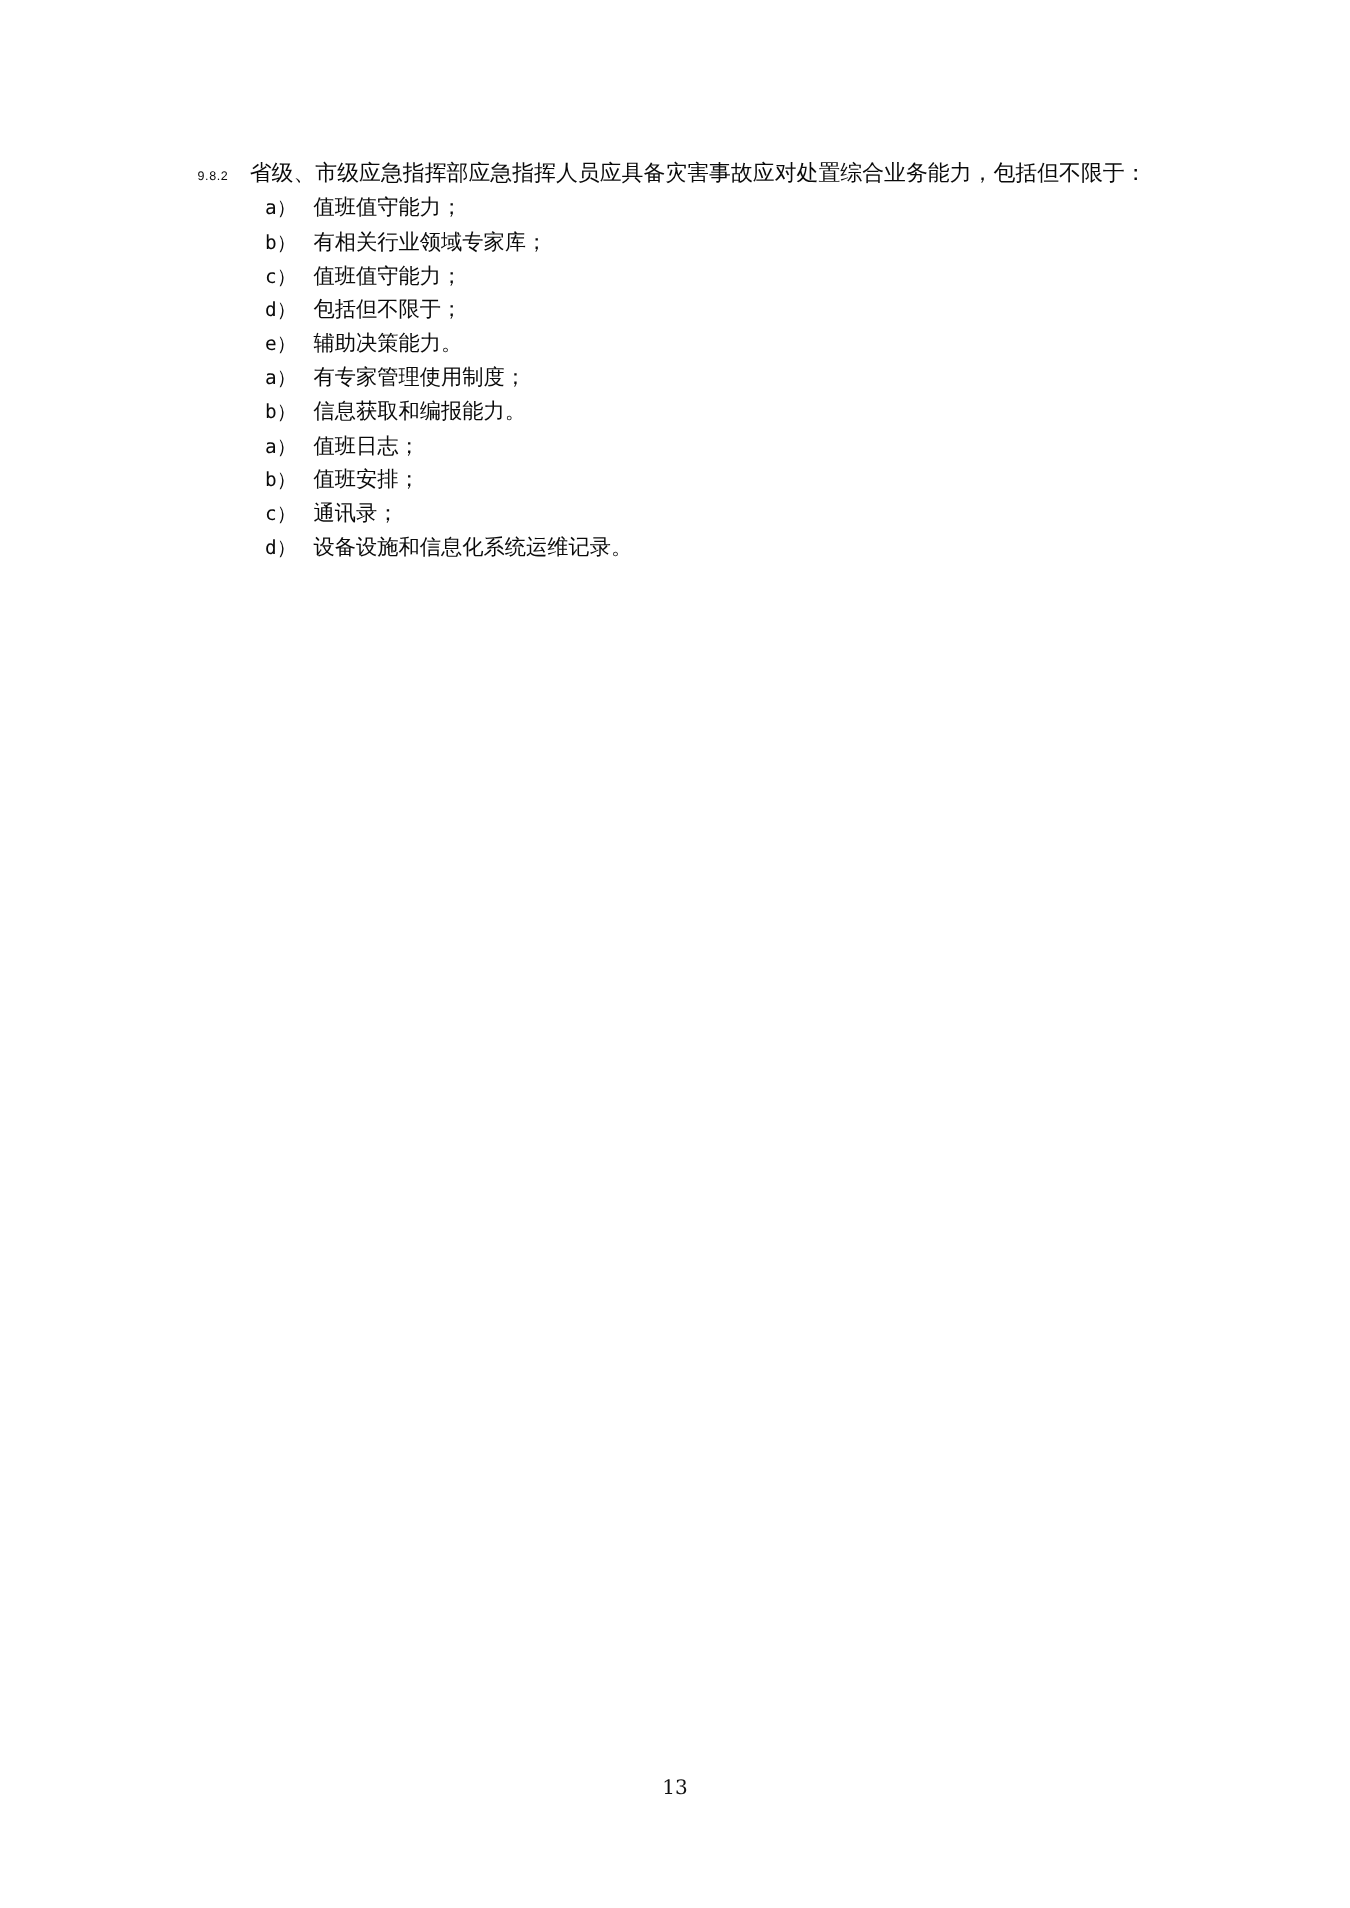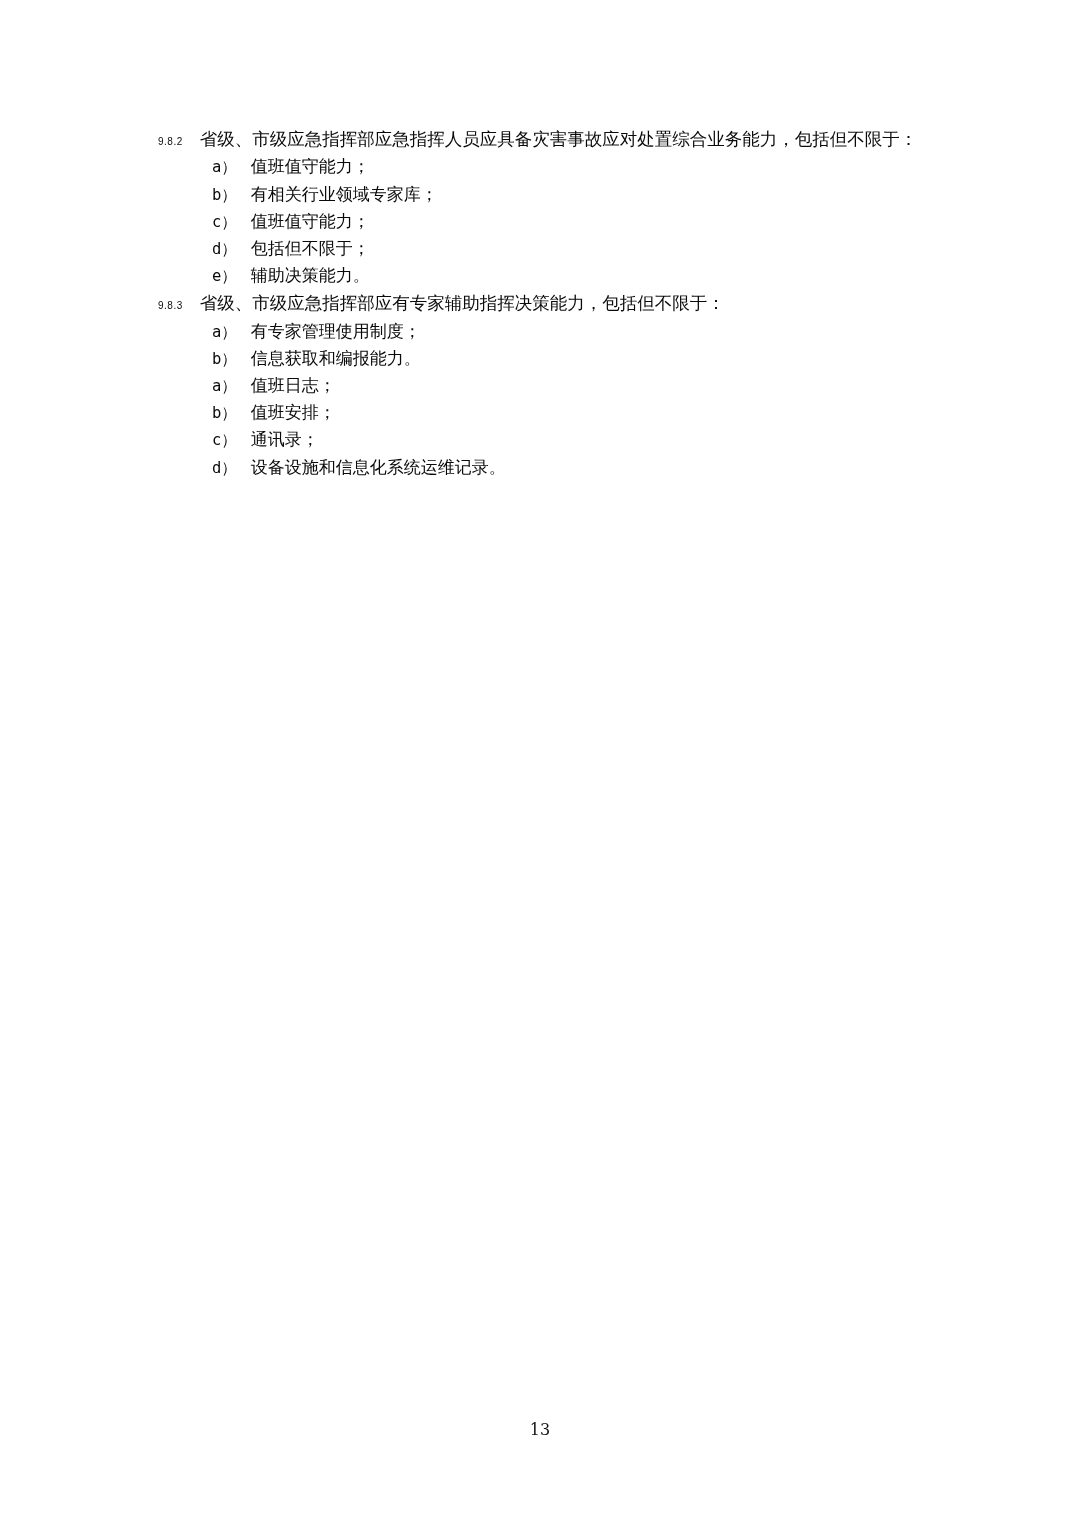--- a/index.html
+++ b/index.html
@@ -101,24 +101,20 @@
         <span class="sub-label">d）</span>
         <span class="sub-text">包括但不限于；</span>
       </div>
       <div class="sub-item">
         <span class="sub-label">e）</span>
         <span class="sub-text">辅助决策能力。</span>
       </div>
     </div>
 
     <div class="block">
-      <div class="clause">
-        <span class="clause-num">9.8.3</span>
-        <span class="clause-text">省级、市级应急指挥部应有专家辅助指挥决策能力，包括但不限于：</span>
-      </div>
       <div class="sub-item">
         <span class="sub-label">a）</span>
         <span class="sub-text">有专家管理使用制度；</span>
       </div>
       <div class="sub-item">
         <span class="sub-label">b）</span>
         <span class="sub-text">信息获取和编报能力。</span>
       </div>
     </div>
 

